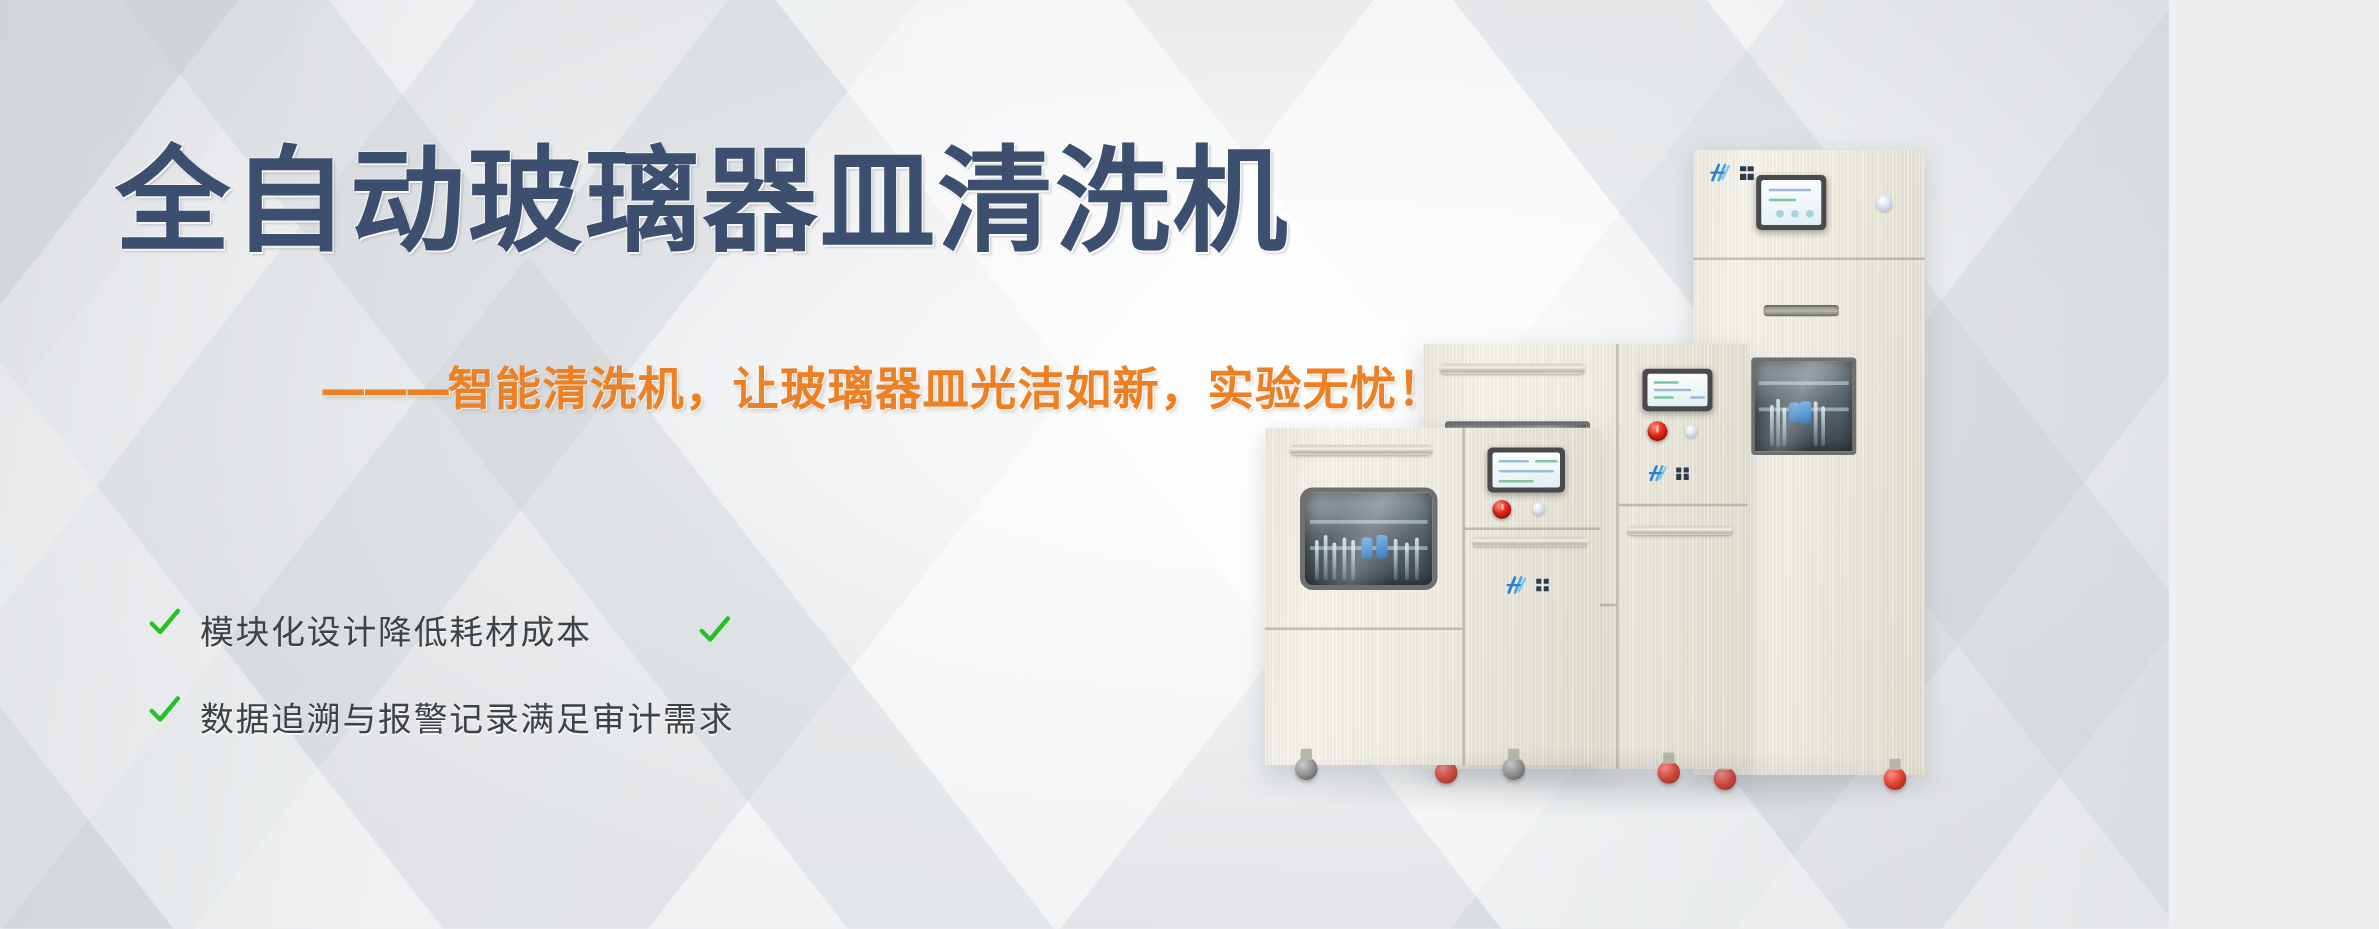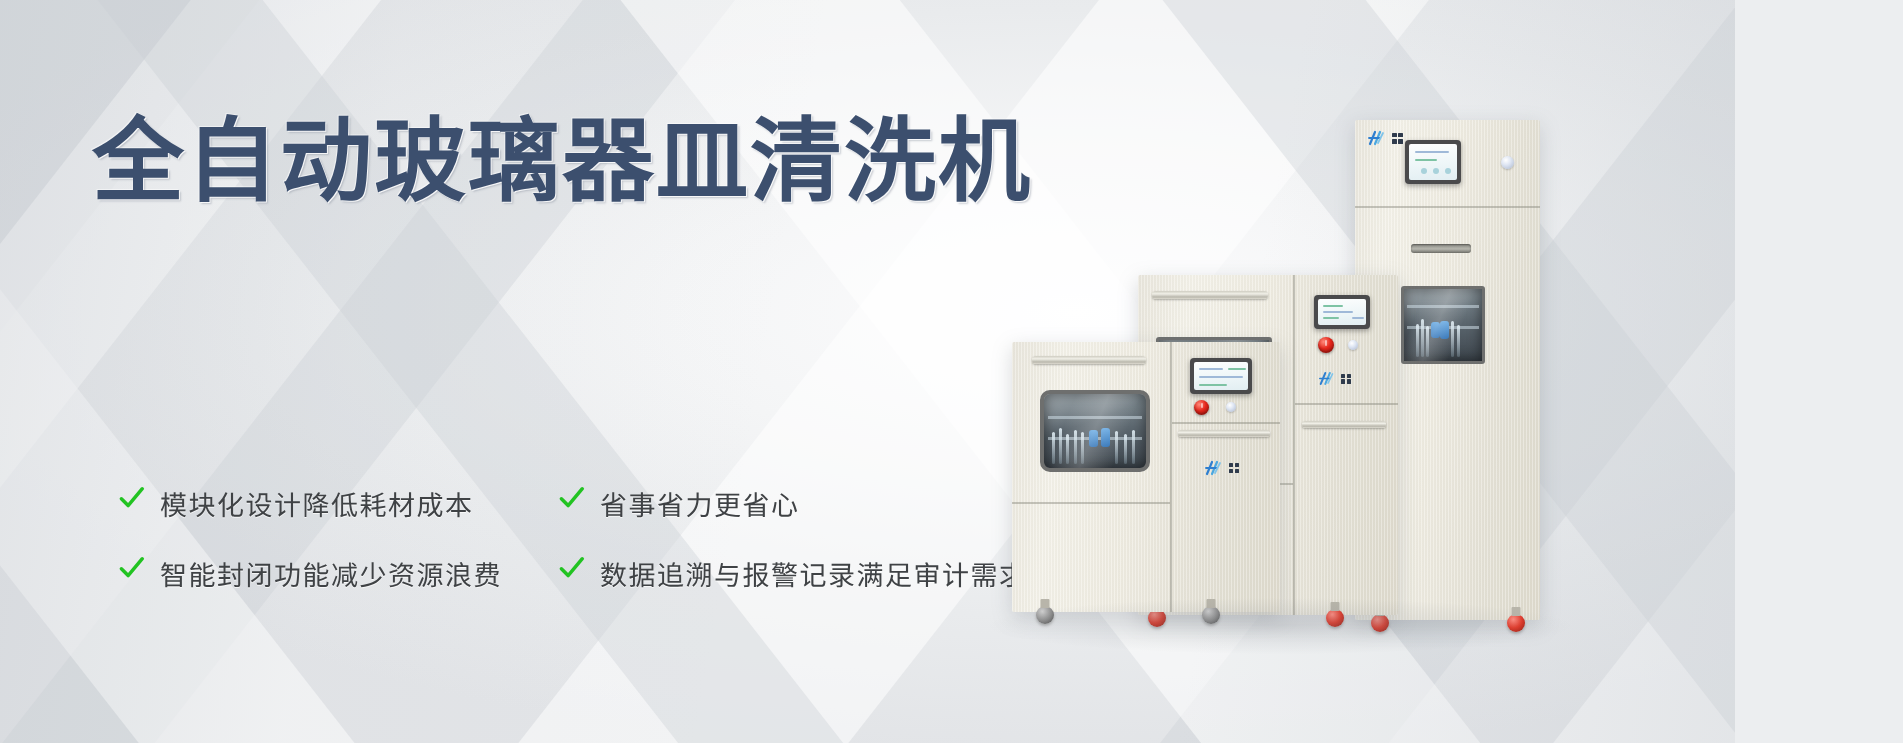--- a/index.html
+++ b/index.html
@@ -207,43 +207,39 @@
     <div class="d" style="left:-4%;top:-30%;width:230px;height:190%;transform:rotate(-38deg);"></div>
     <div class="b" style="left:14%;top:-30%;width:170px;height:190%;transform:rotate(-38deg);"></div>
     <div class="d" style="left:36%;top:-30%;width:130px;height:190%;transform:rotate(-38deg);"></div>
     <div class="b" style="left:58%;top:-30%;width:220px;height:190%;transform:rotate(-38deg);"></div>
     <div class="d" style="left:80%;top:-30%;width:160px;height:190%;transform:rotate(-38deg);"></div>
   </div>
   <div class="bg-vignette"></div>
 
   <div class="headline">全自动玻璃器皿清洗机</div>
 
+  <div class="subline">
+    <span class="dash">———</span><span>智能清洗机，让玻璃器皿光洁如新，实验无忧！</span>
+  </div>
 
   <div class="features">
 
     <div class="feat">
       <svg class="check" viewBox="0 0 24 24" aria-hidden="true">
         <path d="M3 13.2 L9 19.2 L21.6 4.2" fill="none" stroke="#22c322" stroke-width="3.1" stroke-linecap="round" stroke-linejoin="round"></path>
       </svg>
       <span class="feat-label">模块化设计降低耗材成本</span>
     </div>
 
     <div class="feat">
       <svg class="check" viewBox="0 0 24 24" aria-hidden="true">
         <path d="M3 13.2 L9 19.2 L21.6 4.2" fill="none" stroke="#22c322" stroke-width="3.1" stroke-linecap="round" stroke-linejoin="round"></path>
       </svg>
-      <span class="feat-label">省事省力更省心</span>
-    </div>
-
-    <div class="feat">
-      <svg class="check" viewBox="0 0 24 24" aria-hidden="true">
-        <path d="M3 13.2 L9 19.2 L21.6 4.2" fill="none" stroke="#22c322" stroke-width="3.1" stroke-linecap="round" stroke-linejoin="round"></path>
-      </svg>
-      <span class="feat-label">智能封闭功能减少资源浪费</span>
-    </div>
+    </div>
+
 
     <div class="feat">
       <svg class="check" viewBox="0 0 24 24" aria-hidden="true">
         <path d="M3 13.2 L9 19.2 L21.6 4.2" fill="none" stroke="#22c322" stroke-width="3.1" stroke-linecap="round" stroke-linejoin="round"></path>
       </svg>
       <span class="feat-label">数据追溯与报警记录满足审计需求</span>
     </div>
 
   </div>
 

